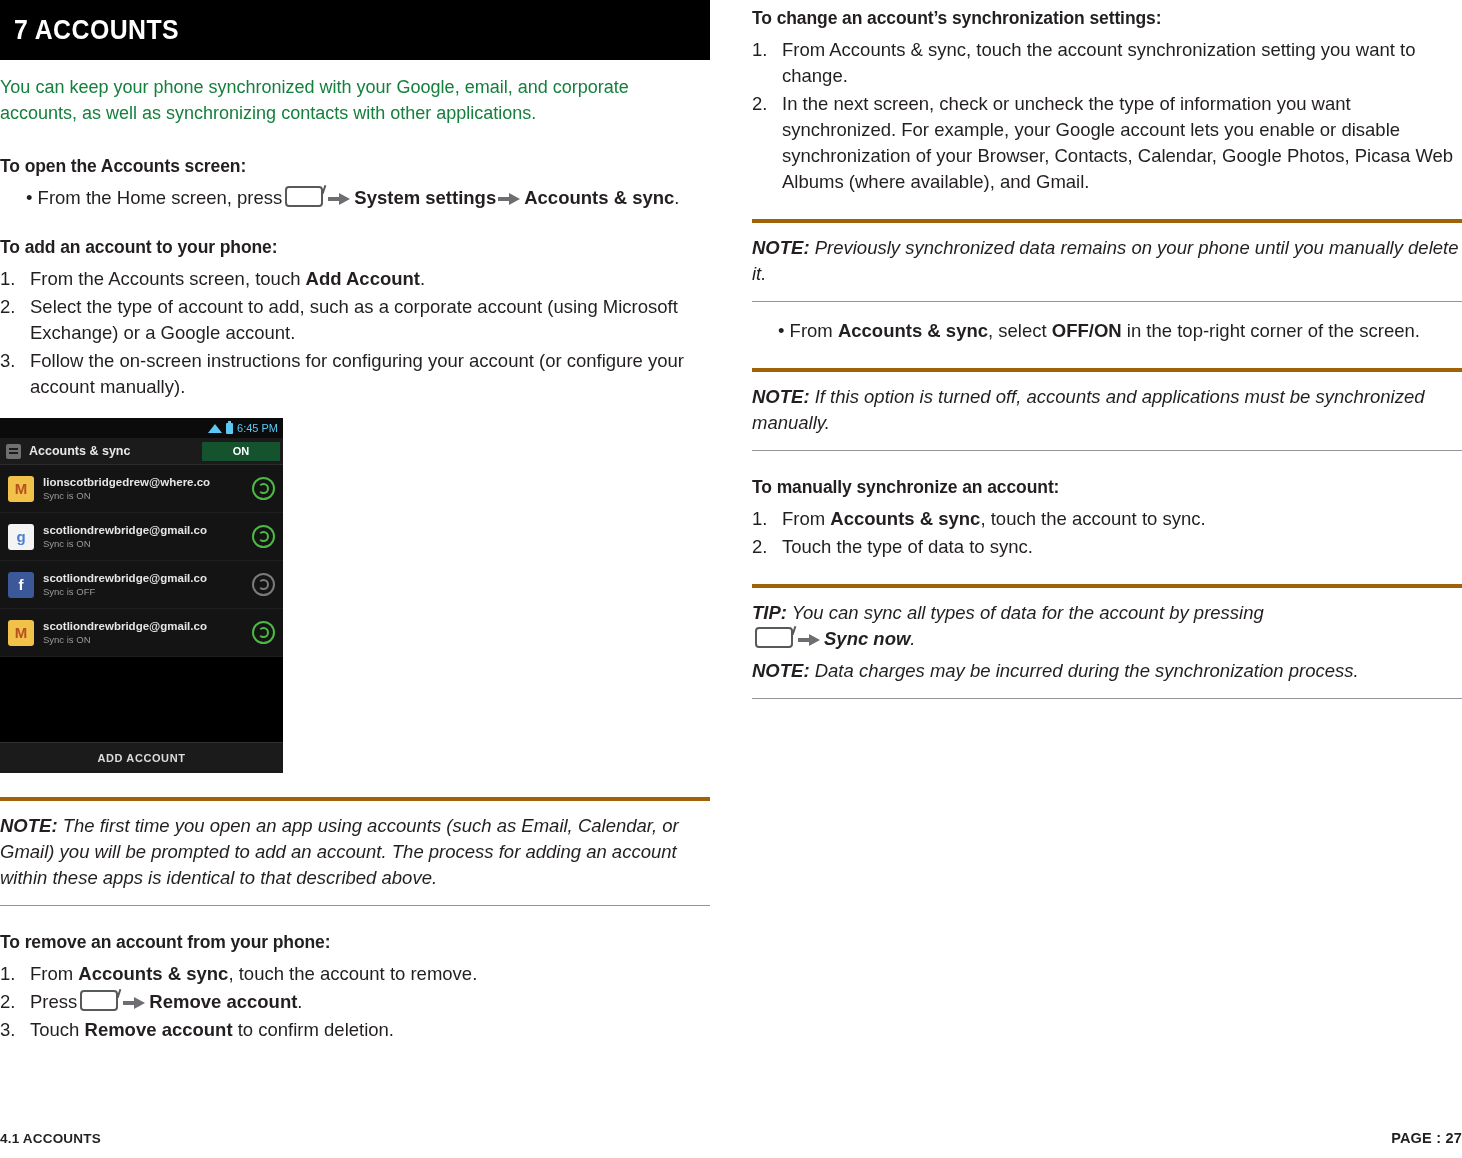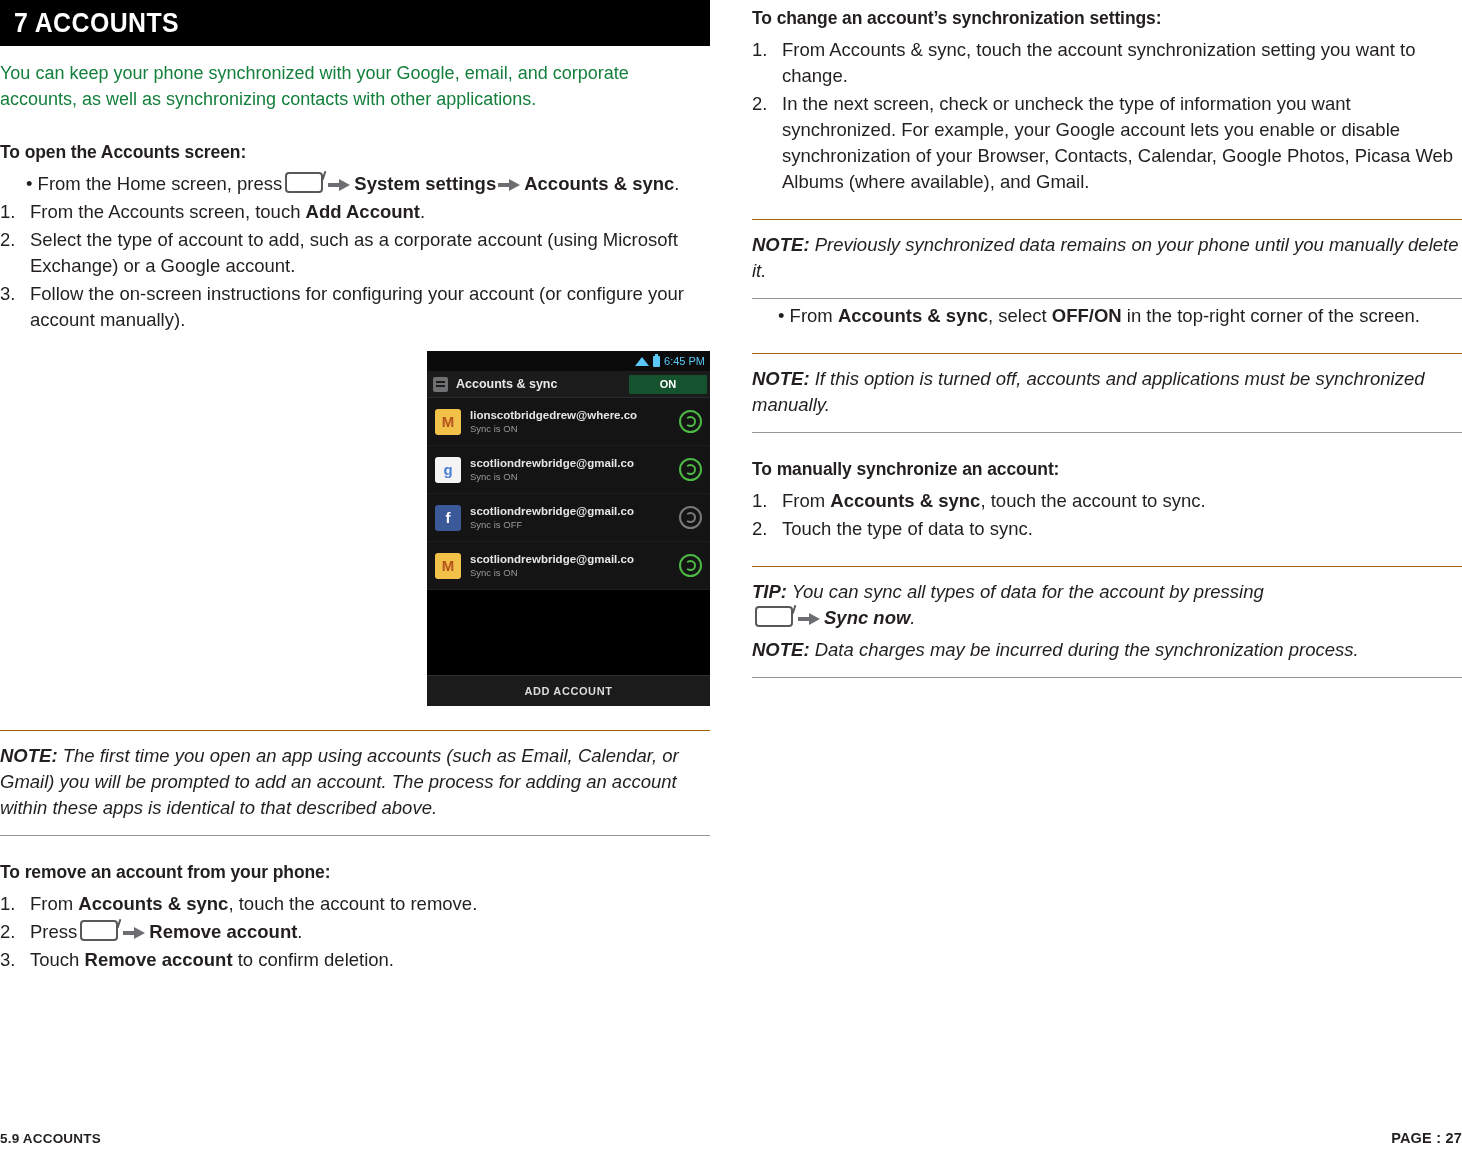--- a/index.html
+++ b/index.html
@@ -30,21 +30,21 @@
   .col-right {
     position: absolute;
     left: 752px;
     top: 0px;
     width: 710px;
   }
   
   .chapter-bar {
     background: #000000;
     color: #ffffff;
-    height: 46px;
+    height: 60px;
     width: 710px;
     display: flex;
     align-items: center;
     padding-left: 14px;
     box-sizing: border-box;
   }
   .chapter-bar .chap-title {
     font-size: 27px;
     font-weight: bold;
     letter-spacing: 0.5px;
@@ -129,39 +129,39 @@
     content: "";
     position: absolute;
     left: 11px;
     top: 1px;
     border-top: 6px solid transparent;
     border-bottom: 6px solid transparent;
     border-left: 11px solid #6d6e71;
   }
   
   .note-block {
-    border-top: 1px solid #a16207;
+    border-top: 4px solid #a16207;
     border-bottom: 1px solid #939598;
-    margin: 24px 0 4px 0;
+    margin: 24px 0 16px 0;
     padding: 12px 0 14px 0;
   }
   .note-text {
     font-size: 18.5px;
     line-height: 26px;
     font-style: italic;
   }
   .note-text .lbl {
     font-weight: bold;
     font-style: italic;
   }
   
   .shot-wrap {
     margin-top: 18px;
     display: flex;
-    justify-content: flex-end;
+    justify-content: flex-start;
   }
   .device {
     width: 283px;
     height: 355px;
     background: #000000;
     position: relative;
     font-family: "Liberation Sans", sans-serif;
     overflow: hidden;
   }
   .dev-status {
@@ -344,20 +344,21 @@
 
     <p class="body">You can keep your phone synchronized with your Google, email, and corporate accounts, as well as synchronizing contacts with other applications.</p>
 
     <div class="sec-head first">To open the Accounts screen:</div>
     <ul class="bullets">
       <li class="bullet">
         <span>• From the Home screen, press</span><span class="menu-key"></span><span class="arrow-ico"></span><b>System settings</b><span class="arrow-ico"></span><b>Accounts &amp; sync</b><span>.</span>
       </li>
     </ul>
 
+    <div class="sec-head">To add an account to your phone:</div>
     <ol class="steps">
       <li class="step wide">
         <span class="marker">1.</span><span>From the Accounts screen, touch </span><b>Add Account</b><span>.</span>
       </li>
       <li class="step wide">
         <span class="marker">2.</span><span>Select the type of account to add, such as a corporate account (using Microsoft Exchange) or a Google account.</span>
       </li>
       <li class="step wide">
         <span class="marker">3.</span><span>Follow the on-screen instructions for configuring your account (or configure your account manually).</span>
       </li>
@@ -469,15 +470,15 @@
       </li>
     </ol>
 
     <div class="note-block">
       <div class="note-text"><span class="lbl">TIP:</span><span> You can sync all types of data for the account by pressing</span><br><span class="menu-key"></span><span class="arrow-ico"></span><b style="font-style:italic">Sync now</b><span>.</span></div>
       <div class="spacer-sm"></div>
       <div class="note-text"><span class="lbl">NOTE:</span><span> Data charges may be incurred during the synchronization process.</span></div>
     </div>
   </div>
 
-  <div class="footer-left">5.9 ACCOUNTS</div>
+  <div class="footer-left">4.1 ACCOUNTS</div>
   <div class="footer-right">PAGE : 27</div>
 </div>
 
 </body></html>

